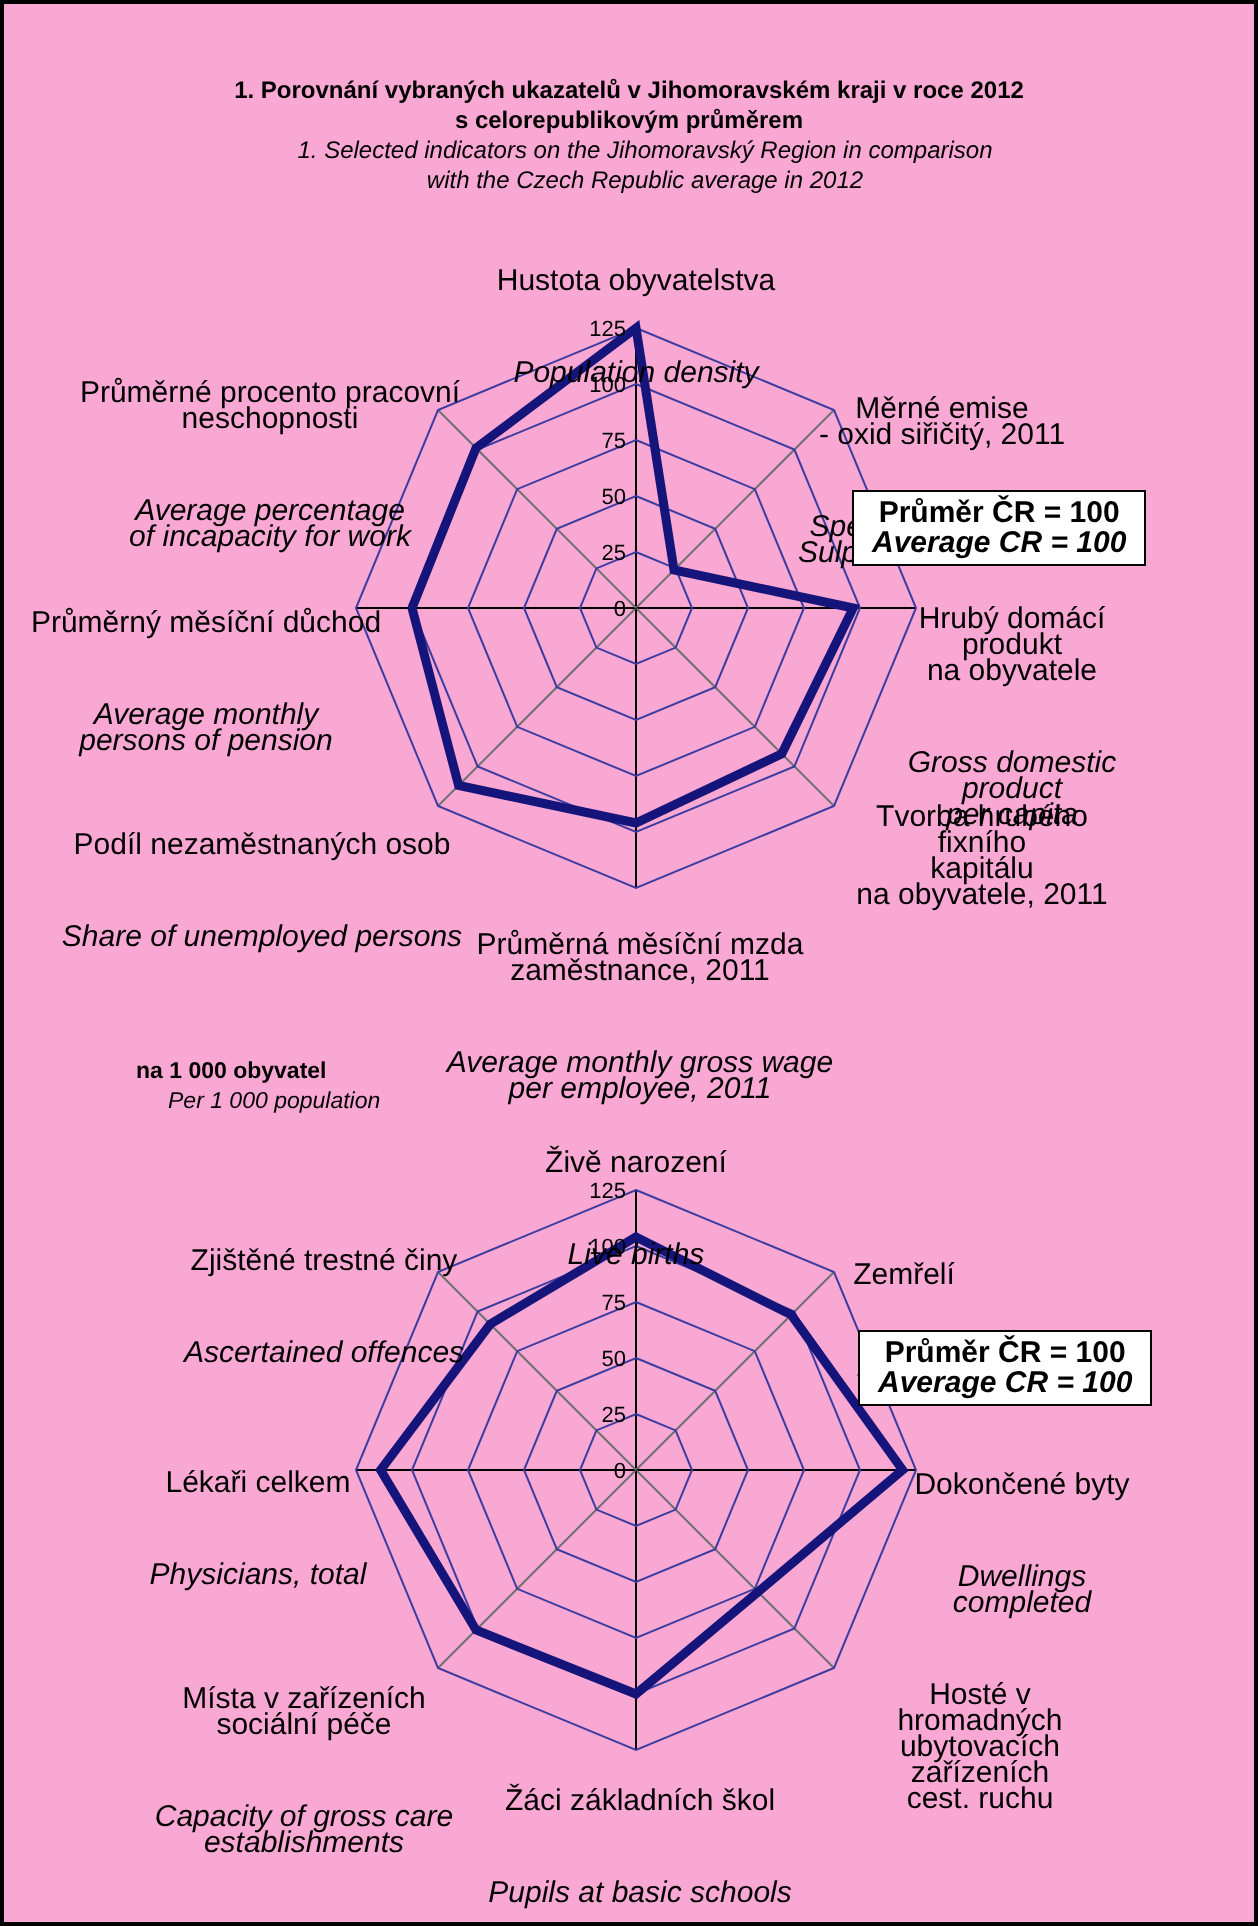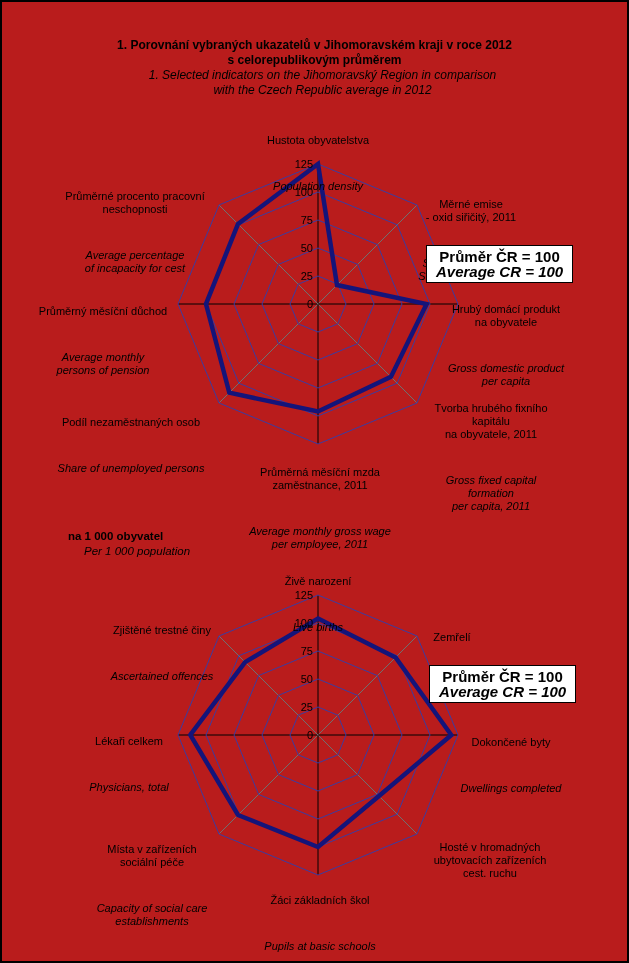--- a/index.html
+++ b/index.html
@@ -1,23 +1,23 @@
 <!DOCTYPE html>
 <html><head>
 <meta charset="utf-8">
 <style>
   html,body{margin:0;padding:0;background:#888;}
-  .page{position:relative;width:629px;height:963px;background:#b91c1c;border:2px solid #000;
+  .page{position:relative;width:629px;height:963px;background:#f9a8d4;border:2px solid #000;
         box-sizing:border-box;font-family:"Liberation Sans",sans-serif;color:#000;overflow:hidden;}
   .title{position:absolute;top:36px;left:0;width:100%;text-align:center;font-size:12px;line-height:15px;}
   .b{font-weight:bold;}
   .it{font-style:italic;padding-left:16px;}
   .radar{position:absolute;}
   .axis-label{position:absolute;transform:translateX(-50%);text-align:center;
-              font-size:11px;line-height:13px;white-space:pre-line;}
+              font-size:15px;line-height:13px;white-space:pre-line;}
   .axis-label .en{font-style:italic;margin-top:20px;}
   .legend{position:absolute;border:1px solid #000;background:#fff;padding:3px 9px;
           text-align:center;font-size:15px;line-height:15px;font-weight:bold;white-space:nowrap;}
   .legend .en{font-style:italic;}
   .subheader{position:absolute;left:66px;top:527px;font-size:11.5px;line-height:15px;}
   .tick{font-size:11px;fill:#000;}
 </style>
 </head>
 <body>
 
@@ -66,43 +66,41 @@
   <div class="axis-label" style="left:504px;top:288px">
     <div class="cz">Hrubý domácí produkt
 na obyvatele</div>
     <div class="en">Gross domestic product
 per capita</div>
   </div>
   <div class="axis-label" style="left:489px;top:387px">
     <div class="cz">Tvorba hrubého fixního
 kapitálu
 na obyvatele, 2011</div>
-    <div class="en">Gross fixed capital formation
-per capita, 2011</div>
   </div>
   <div class="axis-label" style="left:318px;top:451px">
     <div class="cz">Průměrná měsíční mzda
 zaměstnance, 2011</div>
     <div class="en">Average monthly gross wage
 per employee, 2011</div>
   </div>
   <div class="axis-label" style="left:129px;top:401px">
     <div class="cz">Podíl nezaměstnaných osob</div>
     <div class="en">Share of unemployed persons</div>
   </div>
   <div class="axis-label" style="left:101px;top:290px">
     <div class="cz">Průměrný měsíční důchod</div>
     <div class="en">Average monthly
 persons of pension</div>
   </div>
   <div class="axis-label" style="left:133px;top:175px">
     <div class="cz">Průměrné procento pracovní
 neschopnosti</div>
     <div class="en">Average percentage
-of incapacity for cest</div>
+of incapacity for work</div>
   </div>
 
   <div class="legend" style="left:424px;top:243px">
     <div>Průměr ČR = 100</div>
     <div class="en">Average CR = 100</div>
   </div>
 
   <div class="subheader">
     <div class="b">na 1 000 obyvatel</div>
     <div class="it">Per 1 000 population</div>
@@ -148,21 +146,21 @@
 ubytovacích zařízeních
 cest. ruchu</div>
   </div>
   <div class="axis-label" style="left:318px;top:879px">
     <div class="cz">Žáci základních škol</div>
     <div class="en">Pupils at basic schools</div>
   </div>
   <div class="axis-label" style="left:150px;top:828px">
     <div class="cz">Místa v zařízeních
 sociální péče</div>
-    <div class="en">Capacity of social care
+    <div class="en">Capacity of gross care
 establishments</div>
   </div>
   <div class="axis-label" style="left:127px;top:720px">
     <div class="cz">Lékaři celkem</div>
     <div class="en">Physicians, total</div>
   </div>
   <div class="axis-label" style="left:160px;top:609px">
     <div class="cz">Zjištěné trestné činy</div>
     <div class="en">Ascertained offences</div>
   </div>

